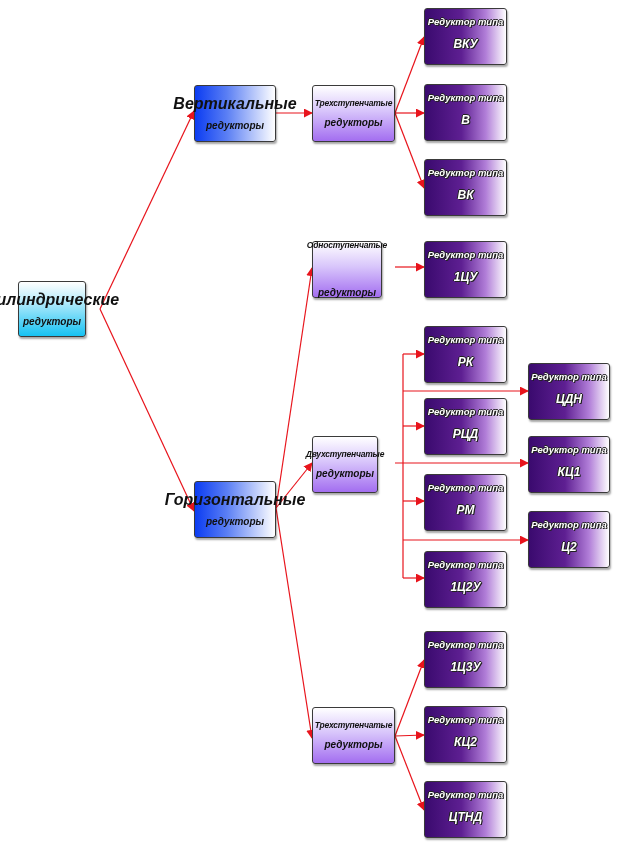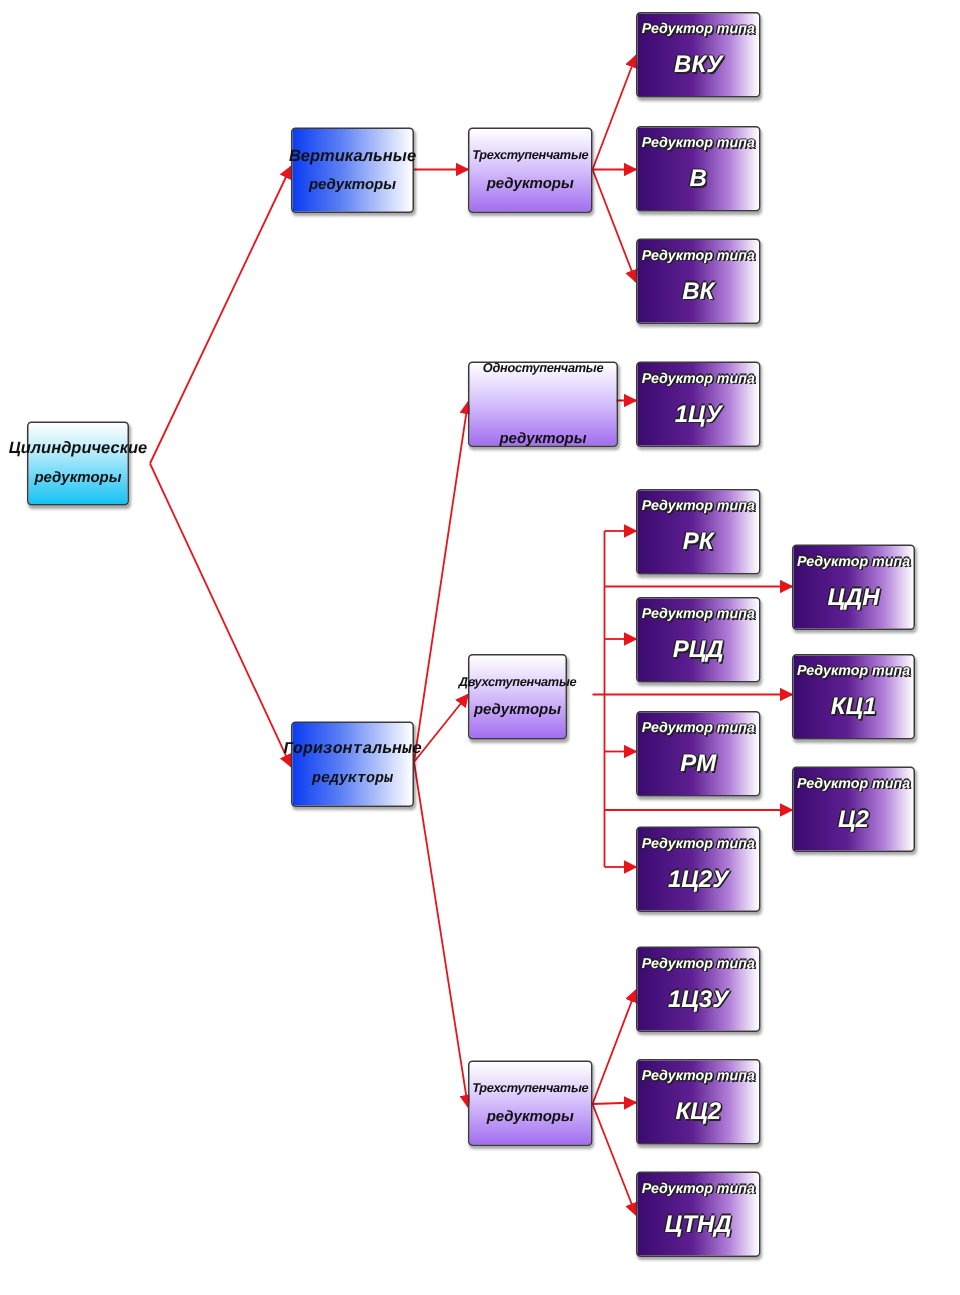--- a/index.html
+++ b/index.html
@@ -12,26 +12,26 @@
     box-shadow: 1px 2px 2px rgba(0,0,0,0.35);
     display: flex; flex-direction: column; align-items: center; justify-content: center;
     text-align: center; font-style: italic; font-weight: bold;
   }
   .node span { display: block; white-space: nowrap; line-height: 1; }
   .root { background: linear-gradient(to bottom, #ffffff 0%, #b9ecfb 35%, #16c2f3 100%); color: #111; }
   .lvl1 { background: linear-gradient(to right, #0b3cf2 0%, #5b7ff4 40%, #ffffff 100%); color: #111; }
   .lvl2 { background: linear-gradient(to bottom, #ffffff 0%, #d8c5fb 45%, #a36ef0 100%); color: #111; }
   .leaf { background: linear-gradient(to right, #3a0a6e 0%, #5e1f92 45%, #b17ed8 75%, #ffffff 100%); color: #ffffff;
           text-shadow: 1px 1px 0 #222, -1px 0 0 #222, 0 -1px 0 #222, 1px 0 0 #222; }
-  .root .t1, .lvl1 .t1 { font-size: 11px; margin-bottom: 9px; }
+  .root .t1, .lvl1 .t1 { font-size: 16px; margin-bottom: 9px; }
   .root .t2, .lvl1 .t2 { font-size: 10px; }
   .lvl2 .t1 { font-size: 8.5px; margin-bottom: 11px; letter-spacing: -0.2px; }
   .lvl2 .t2 { font-size: 10px; }
   .leaf .t1 { font-size: 9.5px; margin-bottom: 11px; margin-top: -6px; }
-  .leaf .t2 { font-size: 16px; }
+  .leaf .t2 { font-size: 12px; }
 </style>
 </head>
 <body>
 
 <svg id="connectors" xmlns="http://www.w3.org/2000/svg">
   <defs>
     <marker id="arrow" viewBox="0 0 10 10" refX="9" refY="5" markerWidth="9" markerHeight="9" markerUnits="userSpaceOnUse" orient="auto">
       <path d="M0,0 L10,5 L0,10 z" fill="#e8141c"></path>
     </marker>
   </defs>
@@ -69,30 +69,30 @@
 
 <div class="node root" style="left:18px;top:281px;width:68px;height:56px;">
   <span class="t1">Цилиндрические</span>
   <span class="t2">редукторы</span>
 </div>
 
 <div class="node lvl1" style="left:194px;top:85px;width:82px;height:57px;">
   <span class="t1">Вертикальные</span>
   <span class="t2">редукторы</span>
 </div>
-<div class="node lvl1" style="left:194px;top:481px;width:82px;height:57px;font-family:Liberation Mono, monospace;">
+<div class="node lvl1" style="left:194px;top:481px;width:82px;height:57px;">
   <span class="t1">Горизонтальные</span>
   <span class="t2">редукторы</span>
 </div>
 
 <div class="node lvl2" style="left:312px;top:85px;width:83px;height:57px;">
   <span class="t1">Трехступенчатые</span>
   <span class="t2">редукторы</span>
 </div>
-<div class="node lvl2" style="left:312px;top:241px;width:100px;height:57px;gap:28px;">
+<div class="node lvl2" style="left:312px;top:241px;width:70px;height:57px;gap:28px;">
   <span class="t1">Одноступенчатые</span>
   <span class="t2">редукторы</span>
 </div>
 <div class="node lvl2" style="left:312px;top:436px;width:66px;height:57px;">
   <span class="t1">Двухступенчатые</span>
   <span class="t2">редукторы</span>
 </div>
 <div class="node lvl2" style="left:312px;top:707px;width:83px;height:57px;">
   <span class="t1">Трехступенчатые</span>
   <span class="t2">редукторы</span>

